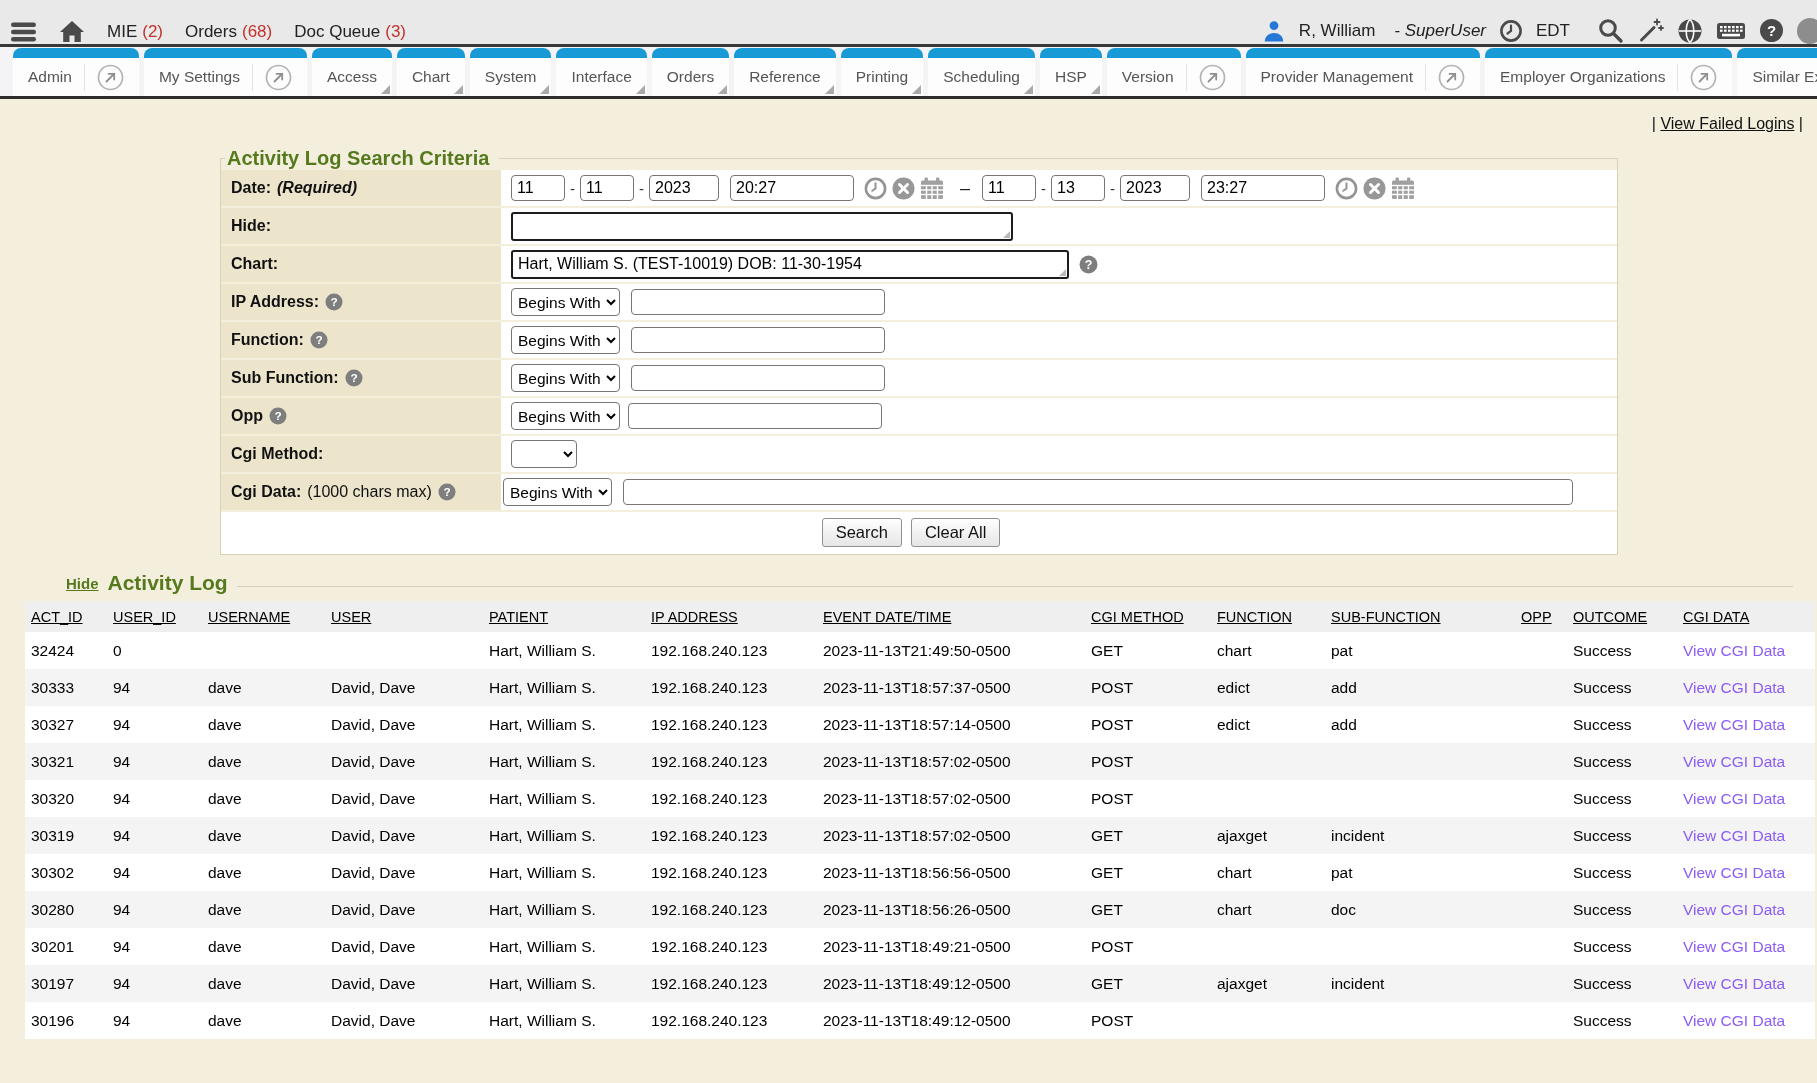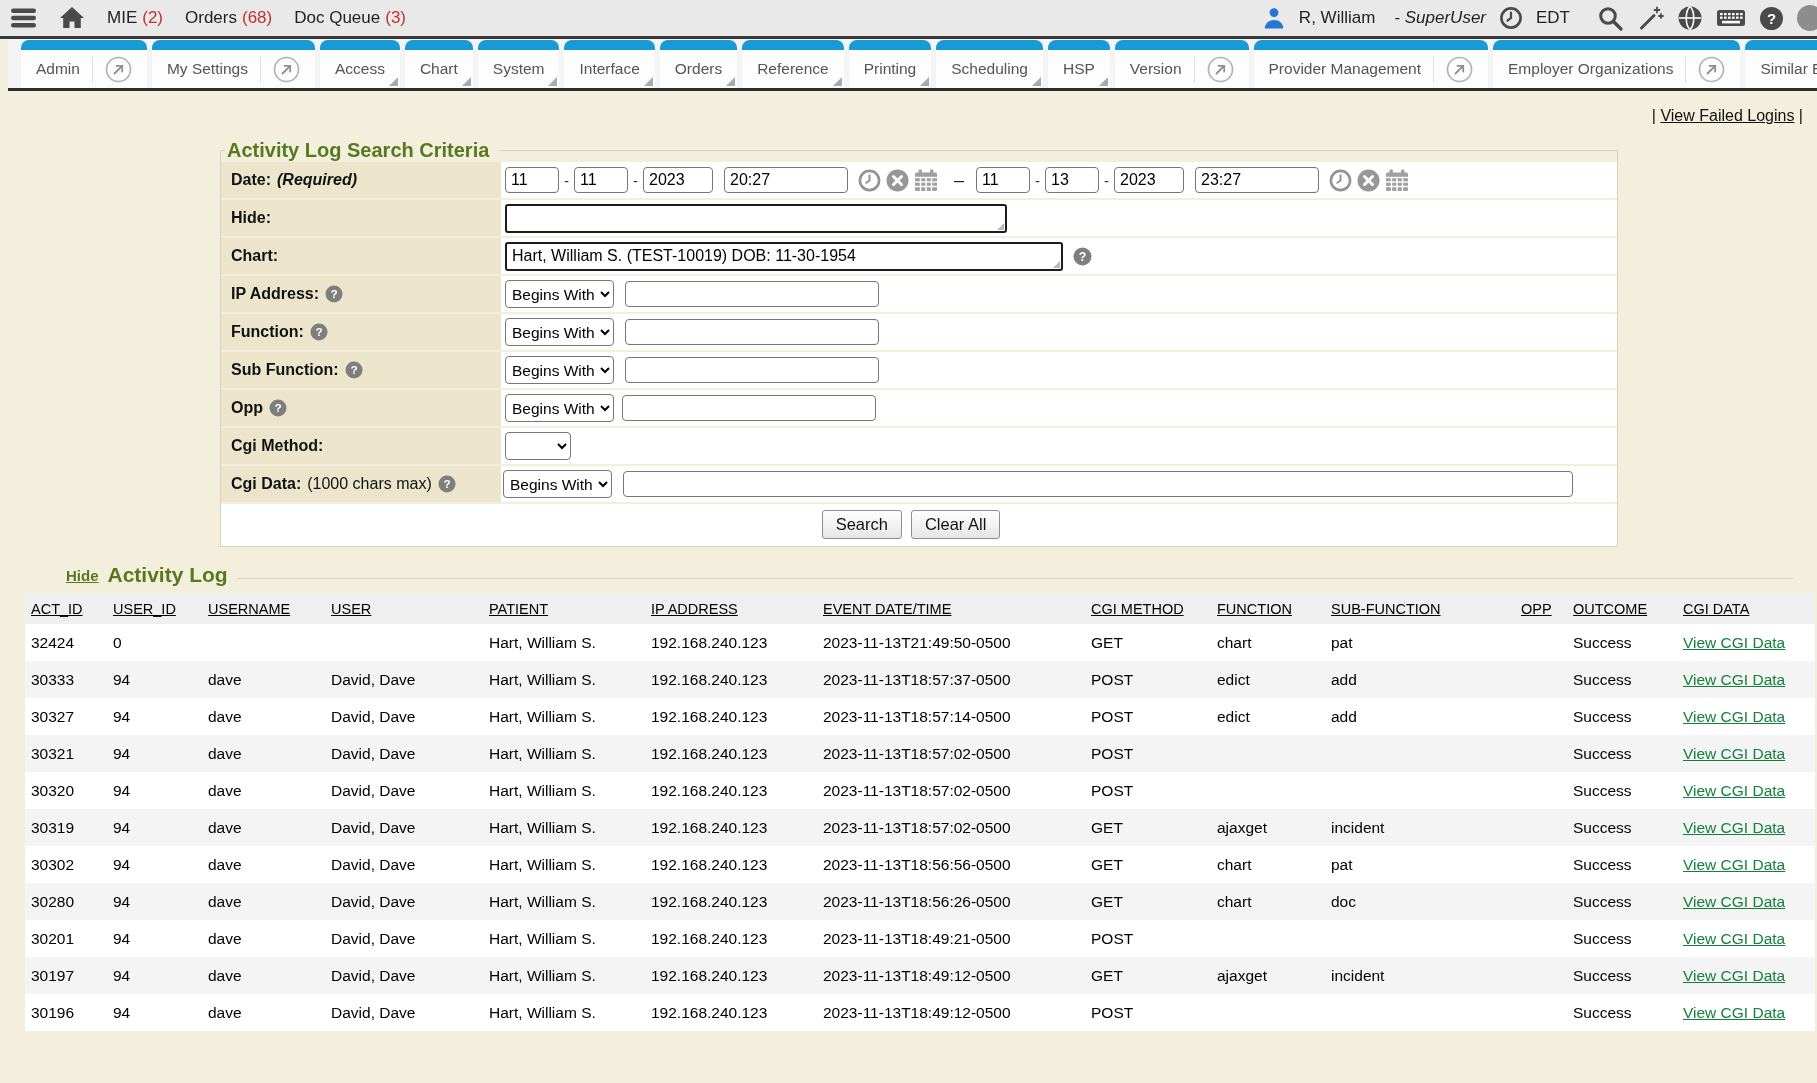--- a/index.html
+++ b/index.html
@@ -1,56 +1,56 @@
 <!DOCTYPE html>
 <html><head>
 <meta charset="utf-8">
 <style>
   * { margin:0; padding:0; box-sizing:border-box; }
   html,body { width:1817px; height:1083px; overflow:hidden; }
   body { font-family:"Liberation Sans", sans-serif; background:#f4eedd; color:#1a1a1a; }
 
   
-  .topbar { height:39px; background:#e9e9e9; border-bottom:3px solid #383838;
-            display:flex; align-items:center; padding:0 10px; }
+  .topbar { height:47px; background:#e9e9e9; border-bottom:3px solid #383838;
+            display:flex; align-items:flex-end; padding:0 10px; }
   .topbar .left { display:flex; align-items:center; gap:22px; }
   .tb-icon { display:flex; align-items:center; }
   .nav-item { font-size:17px; color:#222; display:flex; gap:5px; cursor:pointer; }
   .nav-count { color:#c2312b; }
   .topbar .right { margin-left:auto; display:flex; align-items:center; gap:13px; }
   .user-name { font-size:17px; color:#222; }
   .user-role { font-size:17px; font-style:italic; color:#222; margin-left:6px; }
   .tz { font-size:17px; color:#222; }
   .edge-partial { width:26px; height:26px; border-radius:50%; background:#8d8d8d; margin-right:-16px; flex:none; }
 
   
   .tabbar { height:52px; background:#f4f4f7; border-bottom:3px solid #2d2d2d;
             display:flex; align-items:flex-end; gap:5px; padding:4px 0 0 13px;
-            overflow:hidden; white-space:nowrap;margin-left:8px; }
+            overflow:hidden; white-space:nowrap; }
   .tab { flex:none; background:#fdfdfe; border-radius:8px 8px 0 0; border-top:10px solid #189ad6;
          height:48px; display:flex; align-items:center; padding:0 15px; color:#555;
          font-size:15.5px; position:relative; cursor:pointer; }
   .tab .tab-label { white-space:nowrap; }
   .tab .ext { margin-left:12px; padding-left:12px; border-left:1px solid #e3e3e3; display:flex; align-items:center; }
   .tab .fold { position:absolute; right:2px; bottom:2px; width:0; height:0;
                border-left:9px solid transparent; border-bottom:9px solid #a9a9a9; }
 
   
   .failed-row { text-align:right; padding:16px 14px 0 0; font-size:16px; color:#111; }
   .failed-row a { color:#111; }
 
   fieldset.search-form { margin:14px 0 0 220px; width:1398px; border:1px solid #d9d2bb; padding:0 0 0 0; }
   fieldset.search-form legend { color:#55791d; font-size:20px; font-weight:bold; margin-left:4px; padding:0 10px 0 2px; }
 
   .frow { display:flex; align-items:stretch; border-bottom:2px solid #f4eedd; background:#fff; min-height:38px; }
   .flabel { width:280px; flex:none; background:#ece5cc; display:flex; align-items:center; gap:6px;
             padding-left:10px; font-weight:bold; font-size:16px; color:#111; }
   .flabel .note { font-weight:bold; font-style:italic; }
   .flabel .note-plain { font-weight:normal; }
-  .ffield { flex:1; display:flex; align-items:center; gap:6px; padding-left:4px; background:#fff; }
+  .ffield { flex:1; display:flex; align-items:center; gap:6px; padding-left:10px; background:#fff; }
 
   .inp { height:26px; border:1px solid #767676; border-radius:4px; font-size:16px; padding:0 5px;
          font-family:"Liberation Sans", sans-serif; background:#fff; color:#000; }
   .inp-sm { width:54px; } .inp-yr { width:70px; } .inp-time { width:124px; }
   .inp-med { width:254px; } .inp-wide { width:950px; }
   .inp-focus { border:2px solid #1c1c1c; border-radius:3px; height:29px; }
   .inp-user { width:502px; } .inp-chart { width:558px; }
   .inwrap { position:relative; display:inline-flex; }
   .inwrap .grip { position:absolute; right:3px; bottom:3px; width:0; height:0;
                   border-left:7px solid transparent; border-bottom:7px solid #b9b9b9; pointer-events:none; }
@@ -73,21 +73,21 @@
 
   table.alog { margin-left:25px; width:1790px; border-collapse:collapse; table-layout:fixed; }
   table.alog thead tr { background:#efefef; height:31px; }
   table.alog th { text-align:left; font-weight:normal; font-size:14.5px; padding:0 4px 0 6px;
                   white-space:nowrap; overflow:hidden; }
   table.alog th a { color:#000000; text-decoration:underline; }
   table.alog td { font-size:15.5px; height:37px; padding:0 4px 0 6px; color:#000;
                   white-space:nowrap; overflow:hidden; }
   table.alog tbody tr:nth-child(odd) { background:#fff; }
   table.alog tbody tr:nth-child(even) { background:#f4f4f4; }
-  table.alog td a { color:#15803d; text-decoration:underline; }
+  table.alog td a { color:#8b5cf6; }
 
   svg { display:block; }
   a { cursor:pointer; }
 </style>
 </head>
 <body>
 
 <div class="topbar">
   <div class="left">
     <span class="tb-icon">

